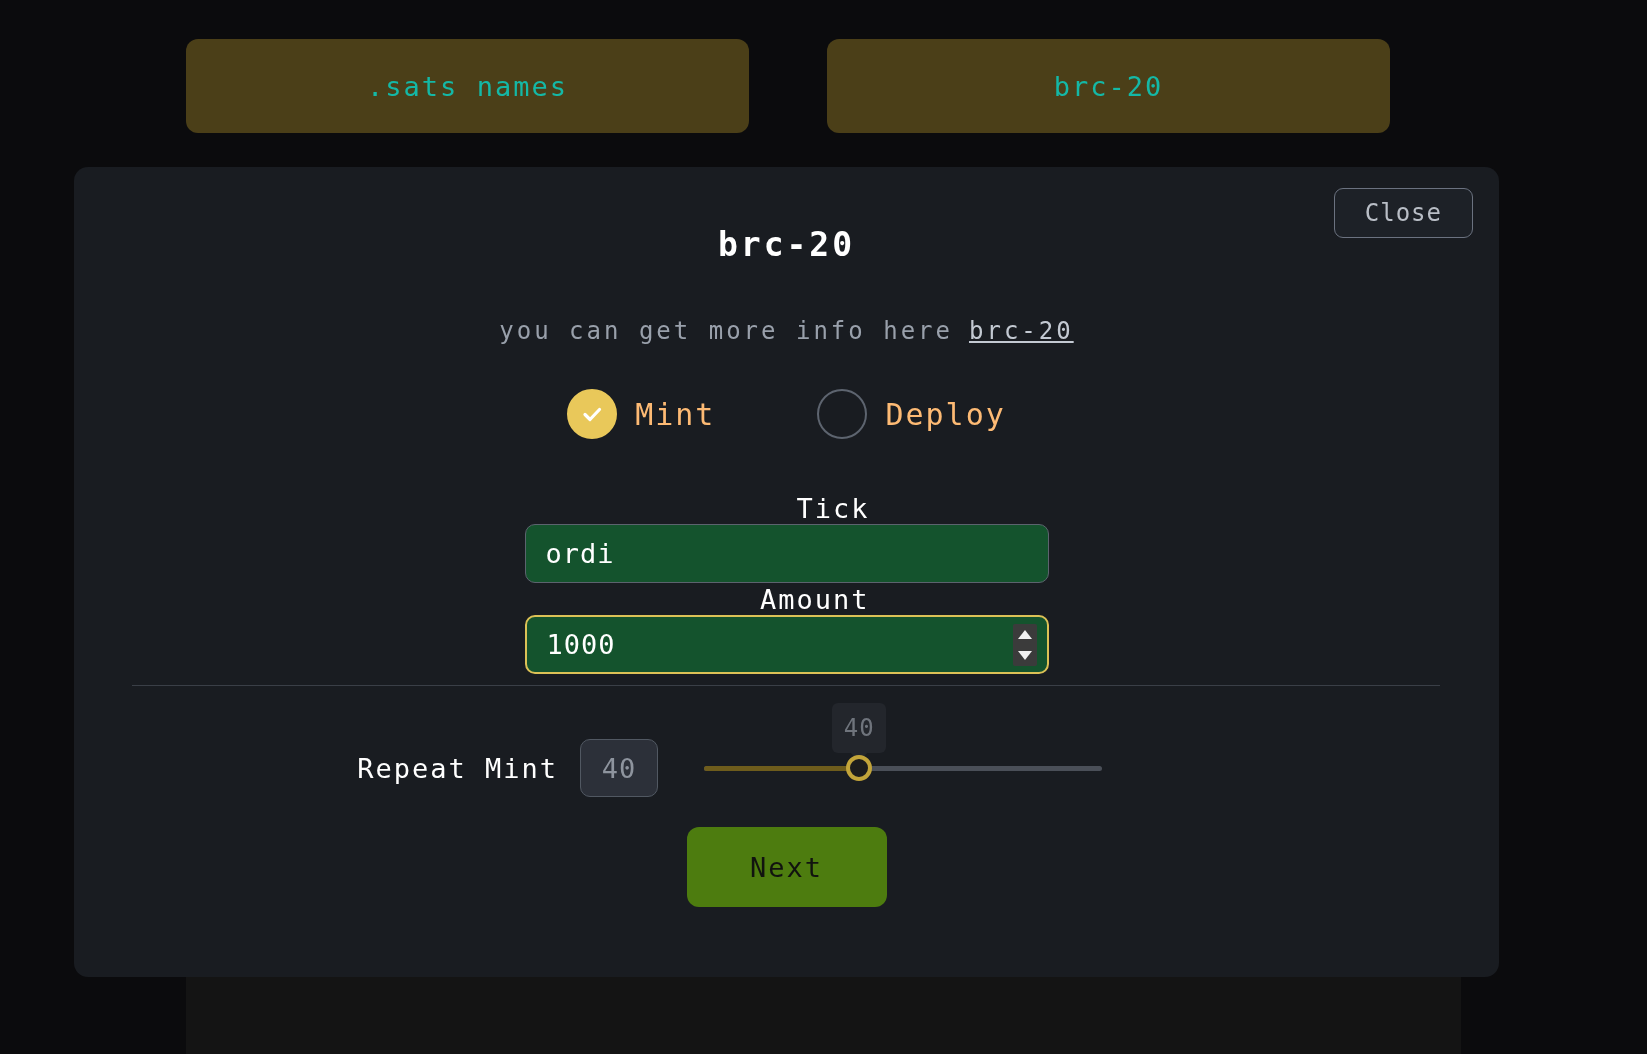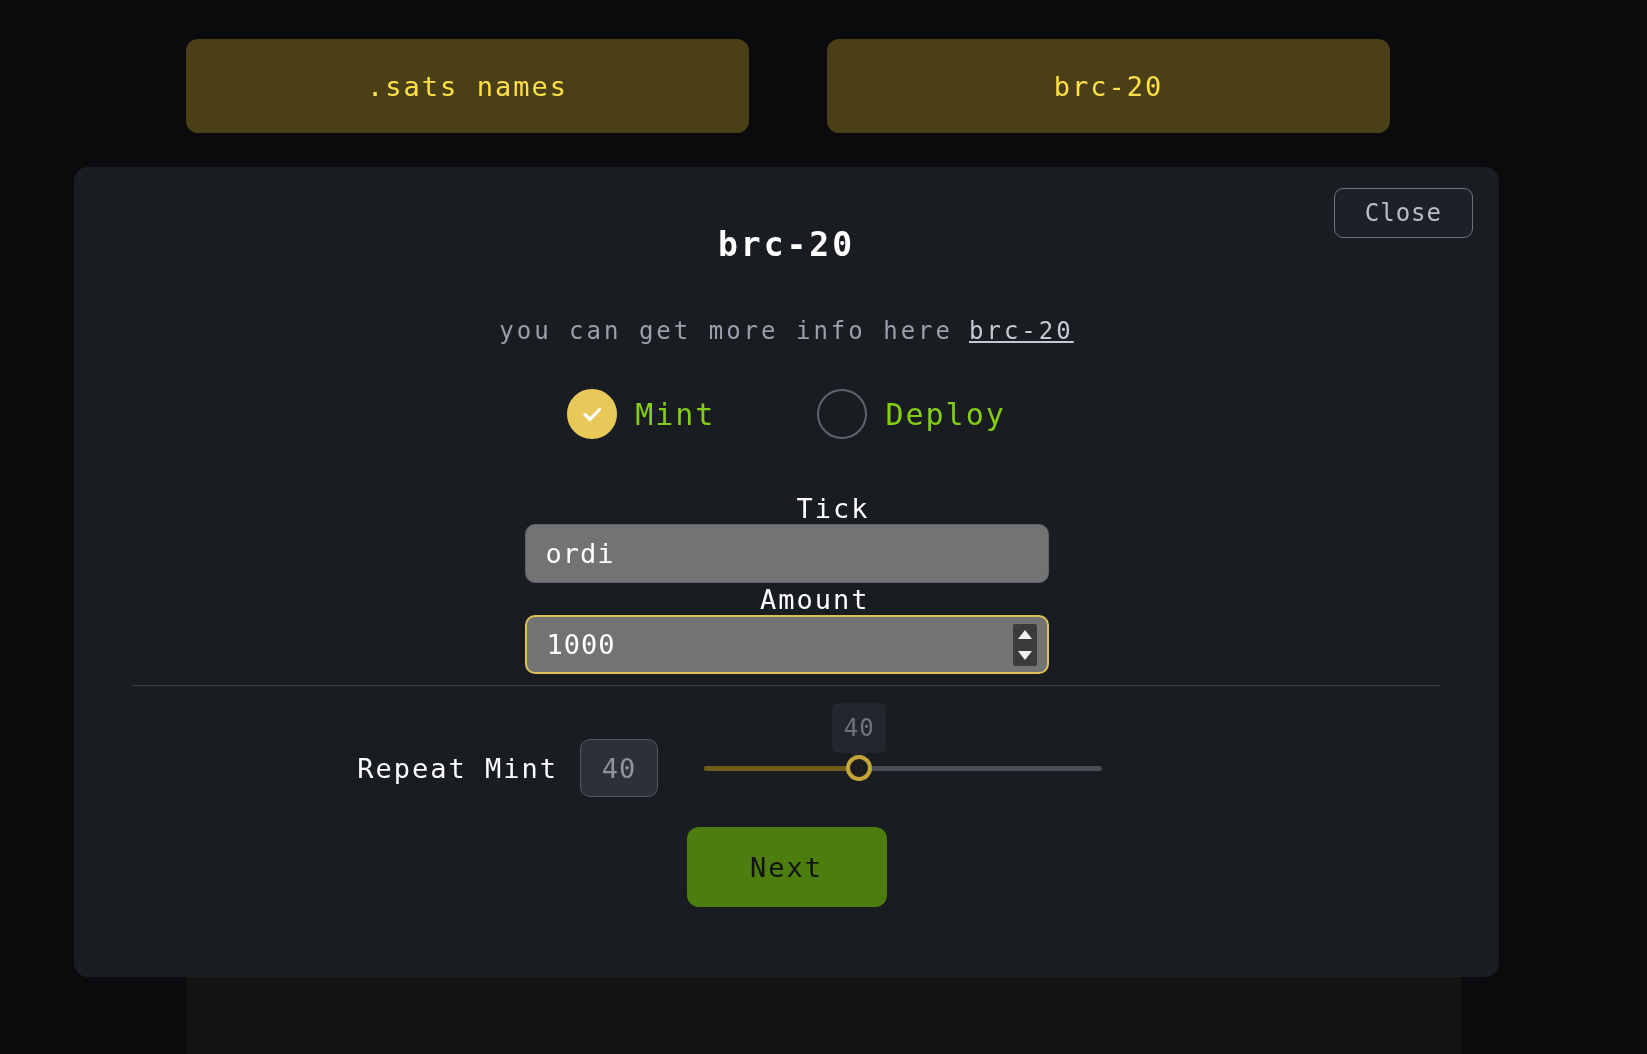--- a/index.html
+++ b/index.html
@@ -26,21 +26,21 @@
     left: 186px;
     width: 1275px;
     height: 94px;
     display: flex;
     gap: 78px;
   }
   .tab {
     background: #4b3f18;
     border: none;
     border-radius: 12px;
-    color: #fde047;
+    color: #14b8a6;
     font-family: "DejaVu Sans Mono", "Liberation Mono", monospace;
     font-size: 27px;
     letter-spacing: 2px;
     display: flex;
     align-items: center;
     justify-content: center;
     cursor: pointer;
     padding: 0;
   }
   .tab-sats { width: 563px; height: 94px; }
@@ -134,21 +134,21 @@
   }
   .radio-circle.on {
     background: #e9c85a;
     border: 2px solid #e9c85a;
   }
   .radio-circle.off {
     background: transparent;
     border: 2px solid #5d646f;
   }
   .radio-label {
-    color: #84cc16;
+    color: #fdba74;
     font-size: 30px;
     letter-spacing: 2px;
     text-align: center;
   }
 
   
   .field-row {
     position: absolute;
     left: 0;
     width: 100%;
@@ -162,21 +162,21 @@
     font-size: 27px;
     letter-spacing: 2px;
     width: 230px;
     text-align: right;
     padding-right: 32px;
     box-sizing: border-box;
   }
   .field-box {
     width: 524px;
     height: 59px;
-    background: #737373;
+    background: #14532d;
     border: 1px solid #5c636e;
     border-radius: 10px;
     display: flex;
     align-items: flex-end;
     box-sizing: border-box;
     position: relative;
   }
   .field-box.focused {
     border: 2px solid #dcc156;
   }

